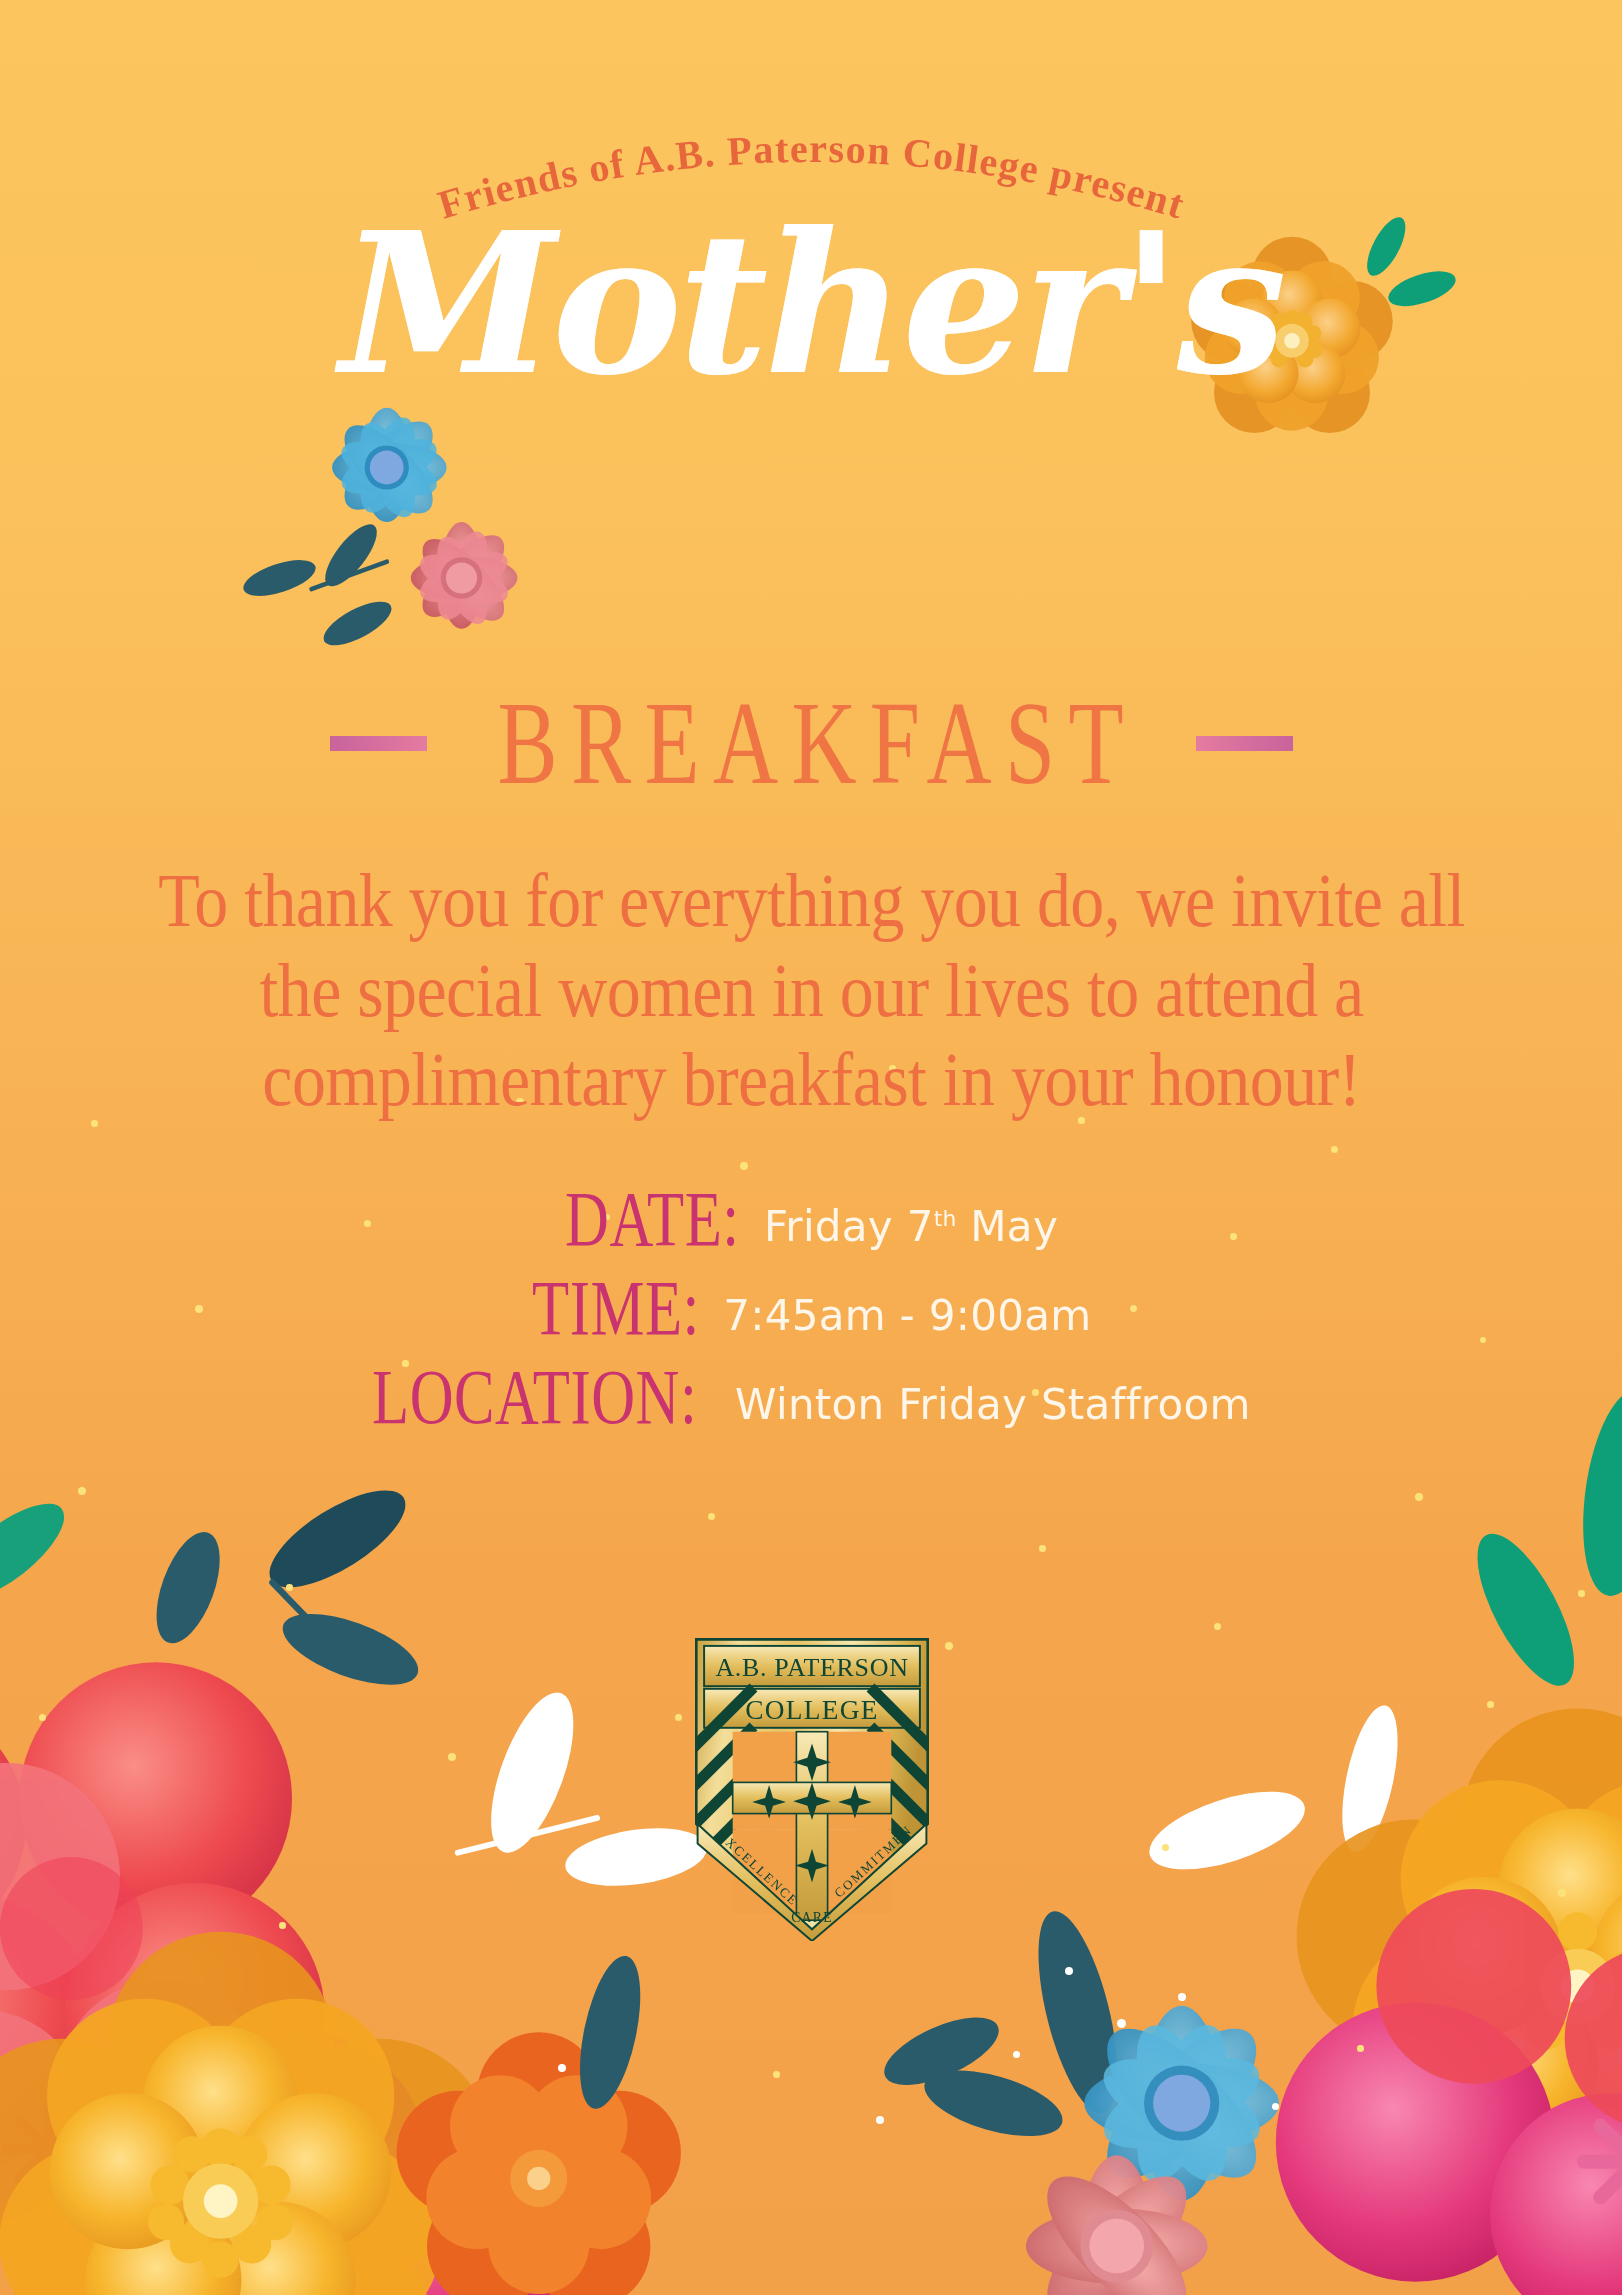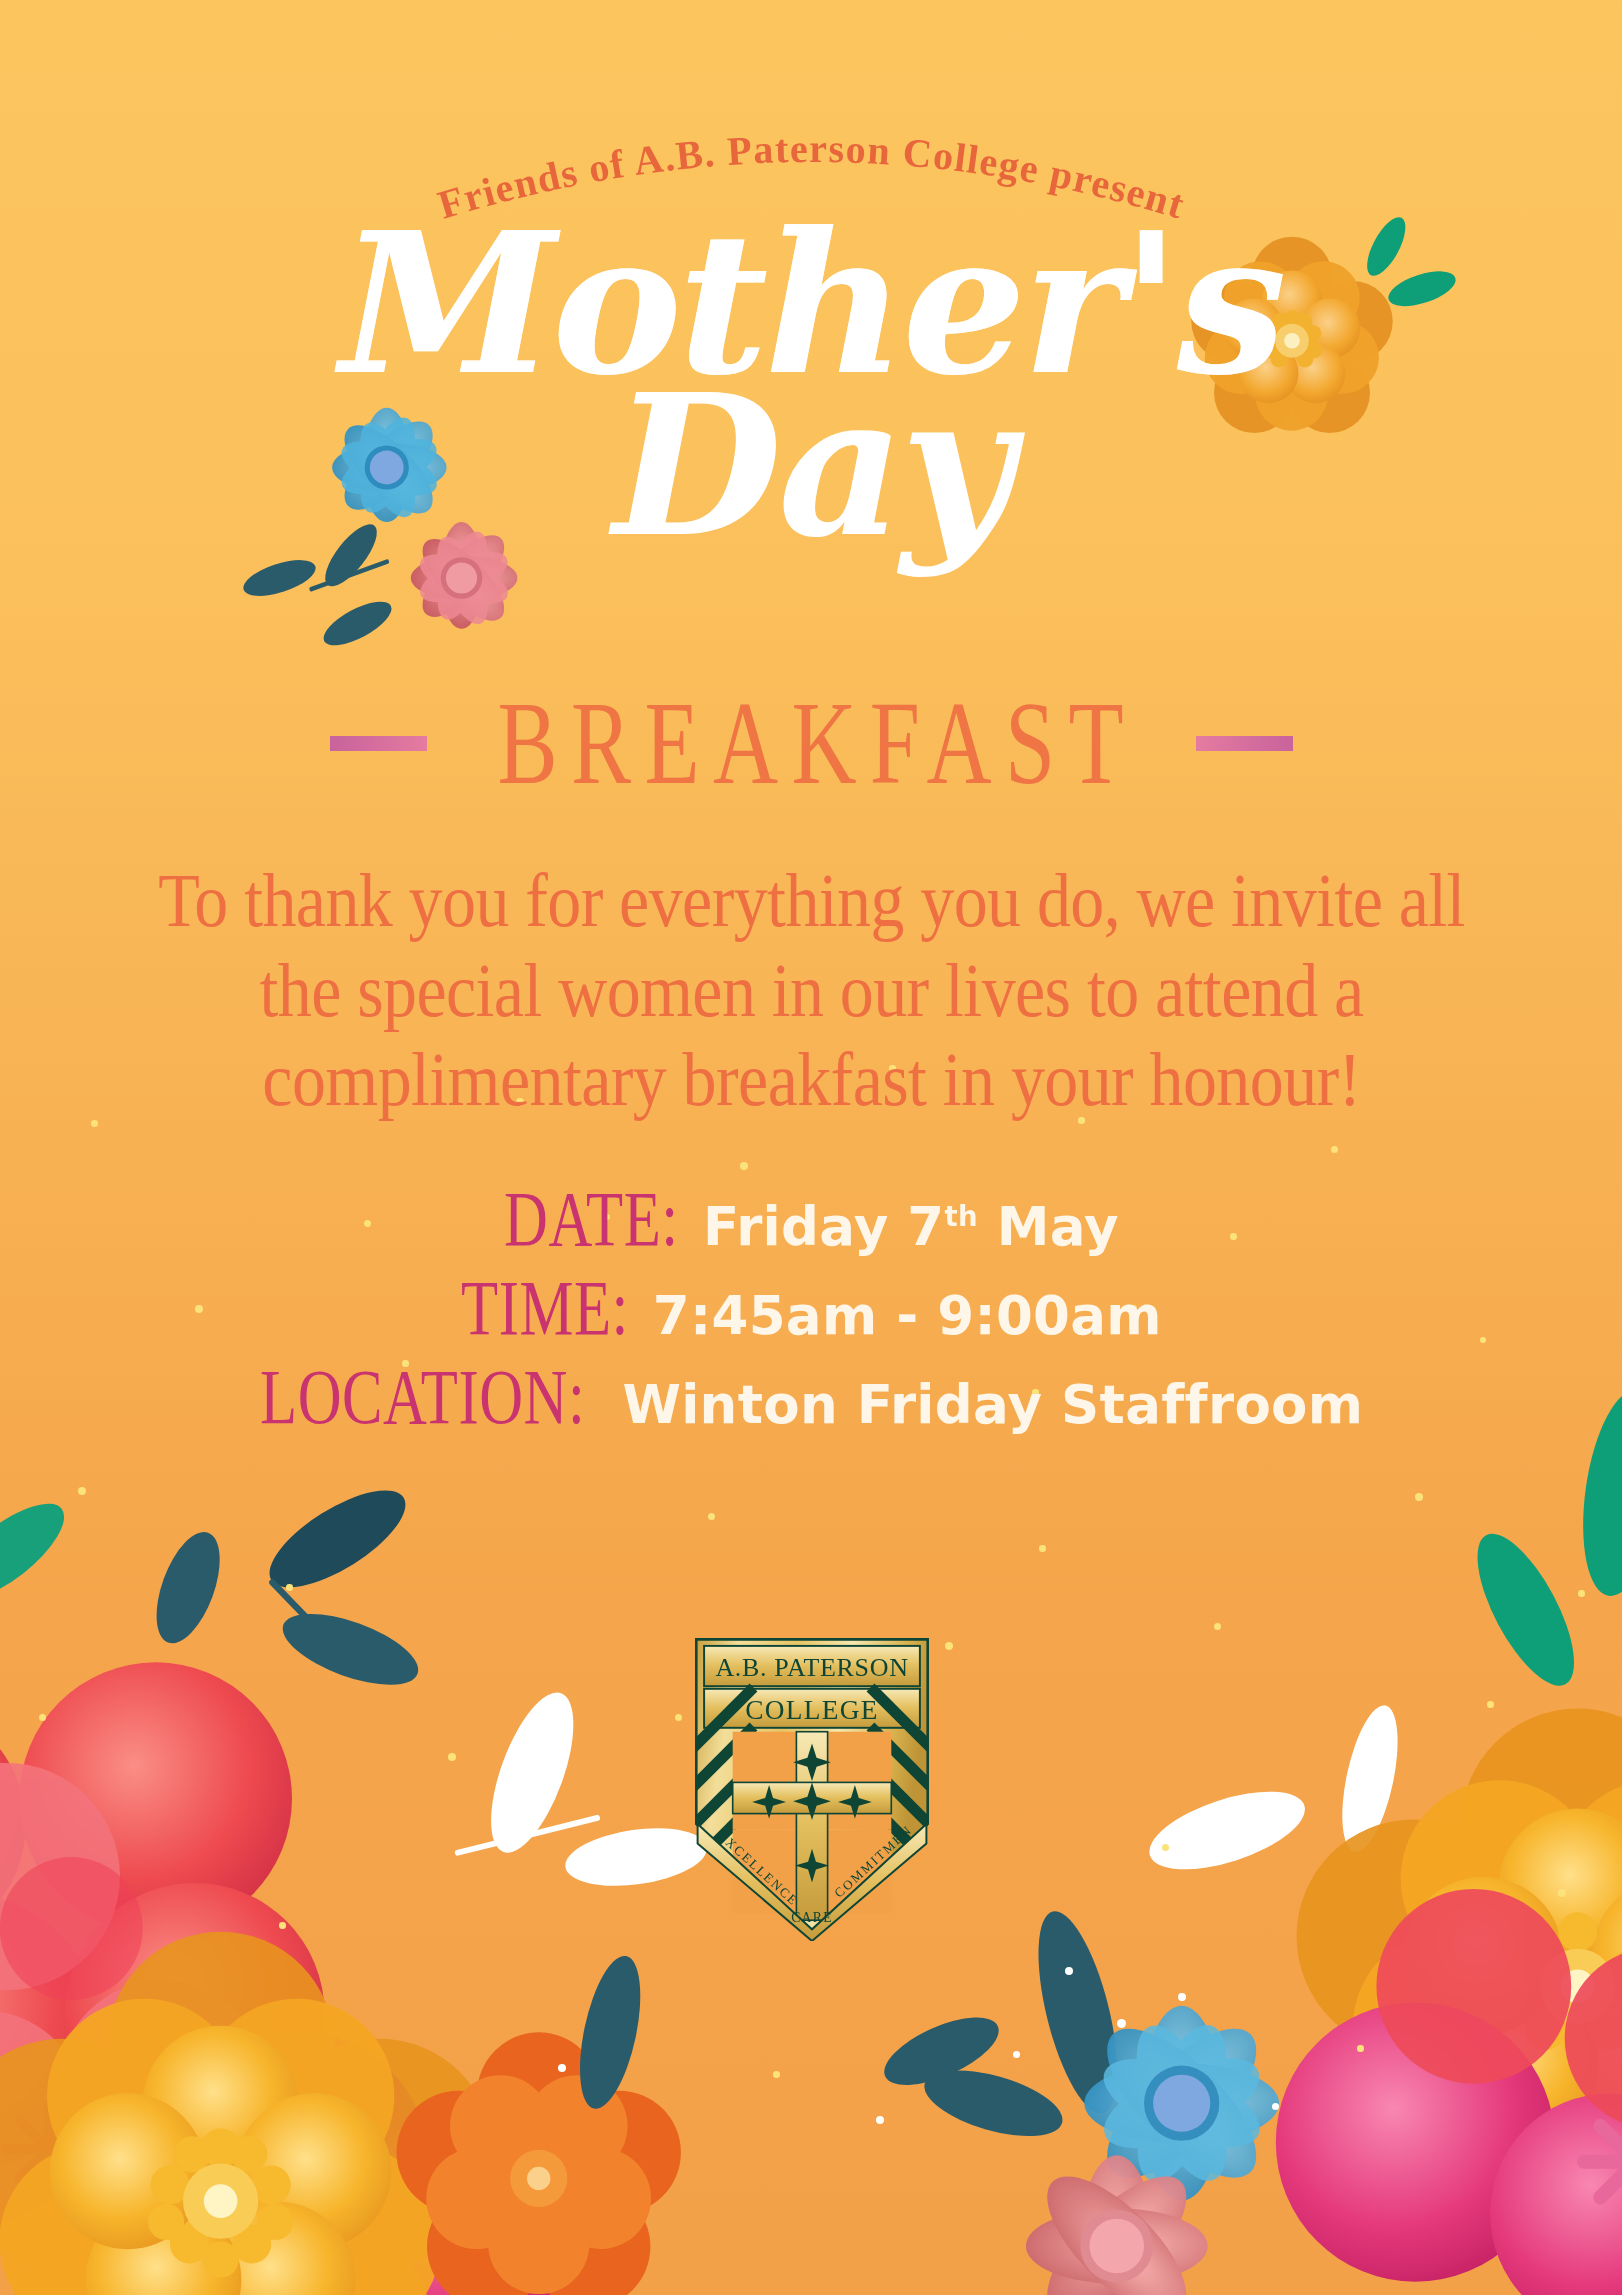--- a/index.html
+++ b/index.html
@@ -92,21 +92,21 @@
     font-family:"Liberation Serif", serif;
     font-size:66px; font-weight:400;
     color:#C9336F;
     letter-spacing:0.6px;
     transform:scaleY(1.18) scaleX(0.92);
     transform-origin:left bottom;
     white-space:nowrap;
   }
   .dValue{
     font-family:"DejaVu Sans", sans-serif;
-    font-size:53px; font-weight:700;
+    font-size:42px; font-weight:400;
     color:#FDF6E9;
     margin-left:9px;
     letter-spacing:0.3px;
     white-space:nowrap;
   }
   .dValue sup{ font-size:0.52em; vertical-align:super; }
 
   
   #crest{
     position:absolute; left:50%; top:1629px;
@@ -528,21 +528,20 @@
         <path id="archPath" d="M 560,230 Q 1250,-30 1940,230" fill="none"></path>
       </defs>
       <text class="archText" text-anchor="middle">
         <textPath href="#archPath" startOffset="50%">Friends of A.B. Paterson College present</textPath>
       </text>
     </svg>
   </div>
 
   <div id="scriptTitle">
     <span class="l1">Mother's</span>
-    <span class="l2">Day</span>
   </div>
 
   <div id="breakfastRow">
     <span class="bDash"></span>
     <span id="breakfast">BREAKFAST</span>
     <span class="bDash r"></span>
   </div>
 
   <div id="blurb">To thank you for everything you do, we invite all the special women in our lives to attend a complimentary breakfast in your honour!</div>
 

